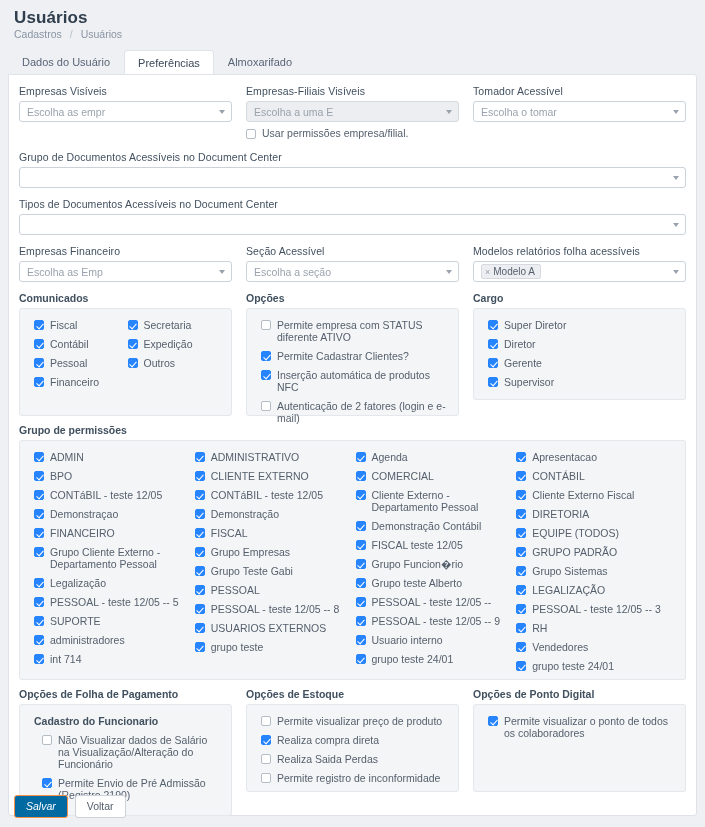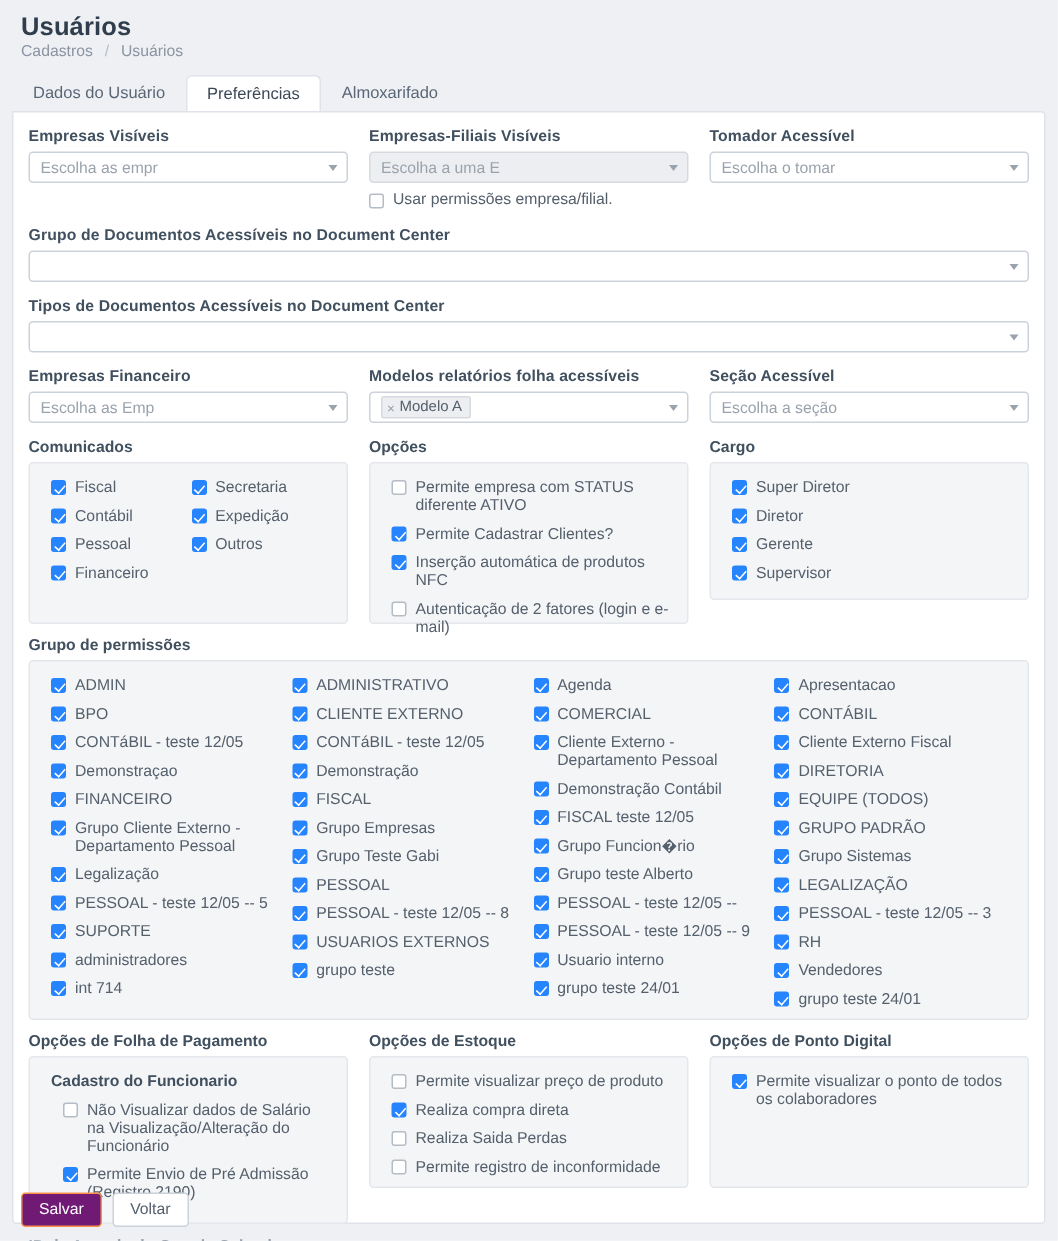--- a/index.html
+++ b/index.html
@@ -59,21 +59,21 @@
     padding: 10px 10px 0 10px;
     height: 742px;
     position: relative;
   }
 
   .row { display: flex; gap: 14px; }
   .col3 { width: 213px; }
   .fgroup { margin-bottom: 10px; }
   label.flabel {
     display: block;
-    font-size: 10.5px; font-weight: bold; color: #41505f;
+    font-size: 10.5px; font-weight: normal; color: #41505f;
     margin-bottom: 4px; letter-spacing: .1px;
   }
 
   .select {
     position: relative;
     height: 21px;
     border: 1px solid #ccd2da;
     border-radius: 3px;
     background: #fff;
     display: flex; align-items: center;
@@ -165,21 +165,21 @@
     position: absolute; left: 0; bottom: 0;
     width: 705px;
     padding: 9px 14px;
     display: flex; gap: 7px;
   }
   .btn {
     font-size: 10.5px; border-radius: 3px;
     padding: 4px 11px; cursor: pointer;
     border: 1px solid transparent; line-height: 13px;
   }
-  .btn-primary { background: #701a75; color: #fff; border-color: #f7904a; }
+  .btn-primary { background: #0369a1; color: #fff; border-color: #f7904a; font-style: italic; }
   .btn-default { background: #fff; color: #55606d; border-color: #ccd2da; }
 </style>
 </head>
 <body>
 
 <div class="page">
 
   <div class="page-header">
     <div class="page-title">Usuários</div>
     <div class="breadcrumb">
@@ -239,40 +239,40 @@
         <span></span>
         <span class="caret"></span>
       </div>
     </div>
 
     <div class="row">
       <div class="col3 fgroup">
         <label class="flabel">Empresas Financeiro</label>
         <div class="select">
           <span>Escolha as Emp</span>
+          <span class="caret"></span>
+        </div>
+      </div>
+      <div class="col3 fgroup">
+        <label class="flabel">Seção Acessível</label>
+        <div class="select">
+          <span>Escolha a seção</span>
           <span class="caret"></span>
         </div>
       </div>
       <div class="col3 fgroup">
         <label class="flabel">Modelos relatórios folha acessíveis</label>
         <div class="select tagbox">
           <span class="tag">
             <span class="x">×</span>
             <span>Modelo A</span>
           </span>
           <span class="caret"></span>
         </div>
       </div>
-      <div class="col3 fgroup">
-        <label class="flabel">Seção Acessível</label>
-        <div class="select">
-          <span>Escolha a seção</span>
-          <span class="caret"></span>
-        </div>
-      </div>
     </div>
 
     <div class="row">
 
       <div class="col3">
         <div class="panel-title">Comunicados</div>
         <div class="panel" style="height:108px">
           <div class="two-col">
             <div>
               <div class="chk">

